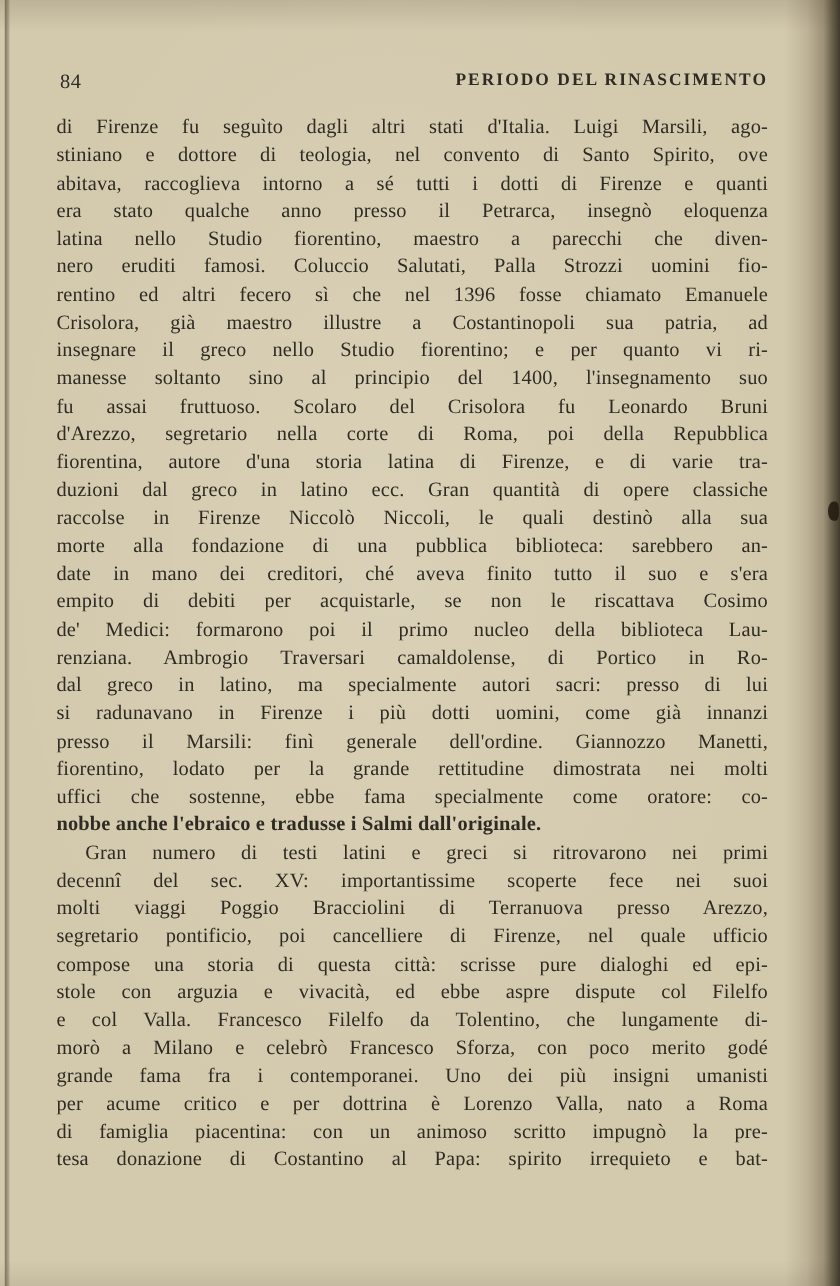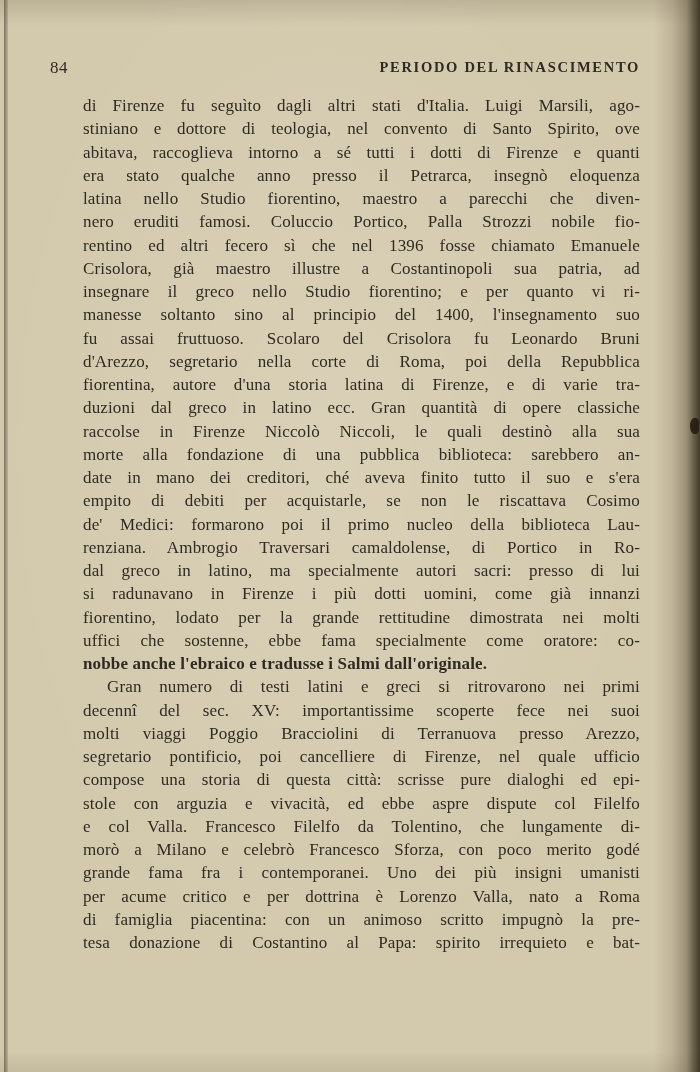--- a/index.html
+++ b/index.html
@@ -79,21 +79,20 @@
     top: 94px; left: 47px; right: 60px;
     color: var(--ink, #2f2b23);
     font-size: 17px;
   }
   .line {
     line-height: 23.25px;
     text-align: justify;
     text-align-last: justify;
     letter-spacing: 0.15px;
     white-space: normal;
-    margin-left: 36px;
   }
   .line.last {
     text-align-last: left;
     font-weight: bold;
   }
   .para.indent .line:first-child {
     text-indent: 24px;
   }
 </style>
 </head>
@@ -109,37 +108,38 @@
     <span class="running-title">PERIODO DEL RINASCIMENTO</span>
   </div>
 
   <div class="body-text">
       <div class="para">
         <div class="line">di Firenze fu seguìto dagli altri stati d'Italia. Luigi Marsili, ago-</div>
         <div class="line">stiniano e dottore di teologia, nel convento di Santo Spirito, ove</div>
         <div class="line">abitava, raccoglieva intorno a sé tutti i dotti di Firenze e quanti</div>
         <div class="line">era stato qualche anno presso il Petrarca, insegnò eloquenza</div>
         <div class="line">latina nello Studio fiorentino, maestro a parecchi che diven-</div>
-        <div class="line">nero eruditi famosi. Coluccio Portico, Palla Strozzi nobile fio-</div>
+        <div class="line">nero eruditi famosi. Coluccio Salutati, Palla Strozzi uomini fio-</div>
         <div class="line">rentino ed altri fecero sì che nel 1396 fosse chiamato Emanuele</div>
         <div class="line">Crisolora, già maestro illustre a Costantinopoli sua patria, ad</div>
         <div class="line">insegnare il greco nello Studio fiorentino; e per quanto vi ri-</div>
         <div class="line">manesse soltanto sino al principio del 1400, l'insegnamento suo</div>
         <div class="line">fu assai fruttuoso. Scolaro del Crisolora fu Leonardo Bruni</div>
         <div class="line">d'Arezzo, segretario nella corte di Roma, poi della Repubblica</div>
         <div class="line">fiorentina, autore d'una storia latina di Firenze, e di varie tra-</div>
         <div class="line">duzioni dal greco in latino ecc. Gran quantità di opere classiche</div>
         <div class="line">raccolse in Firenze Niccolò Niccoli, le quali destinò alla sua</div>
         <div class="line">morte alla fondazione di una pubblica biblioteca: sarebbero an-</div>
         <div class="line">date in mano dei creditori, ché aveva finito tutto il suo e s'era</div>
         <div class="line">empito di debiti per acquistarle, se non le riscattava Cosimo</div>
         <div class="line">de' Medici: formarono poi il primo nucleo della biblioteca Lau-</div>
         <div class="line">renziana. Ambrogio Traversari camaldolense, di Portico in Ro-</div>
         <div class="line">dal greco in latino, ma specialmente autori sacri: presso di lui</div>
         <div class="line">si radunavano in Firenze i più dotti uomini, come già innanzi</div>
+        <div class="line">presso il Marsili: finì generale dell'ordine. Giannozzo Manetti,</div>
         <div class="line">fiorentino, lodato per la grande rettitudine dimostrata nei molti</div>
         <div class="line">uffici che sostenne, ebbe fama specialmente come oratore: co-</div>
         <div class="line last">nobbe anche l'ebraico e tradusse i Salmi dall'originale.</div>
       </div>
       <div class="para indent">
         <div class="line">Gran numero di testi latini e greci si ritrovarono nei primi</div>
         <div class="line">decennî del sec. XV: importantissime scoperte fece nei suoi</div>
         <div class="line">molti viaggi Poggio Bracciolini di Terranuova presso Arezzo,</div>
         <div class="line">segretario pontificio, poi cancelliere di Firenze, nel quale ufficio</div>
         <div class="line">compose una storia di questa città: scrisse pure dialoghi ed epi-</div>

